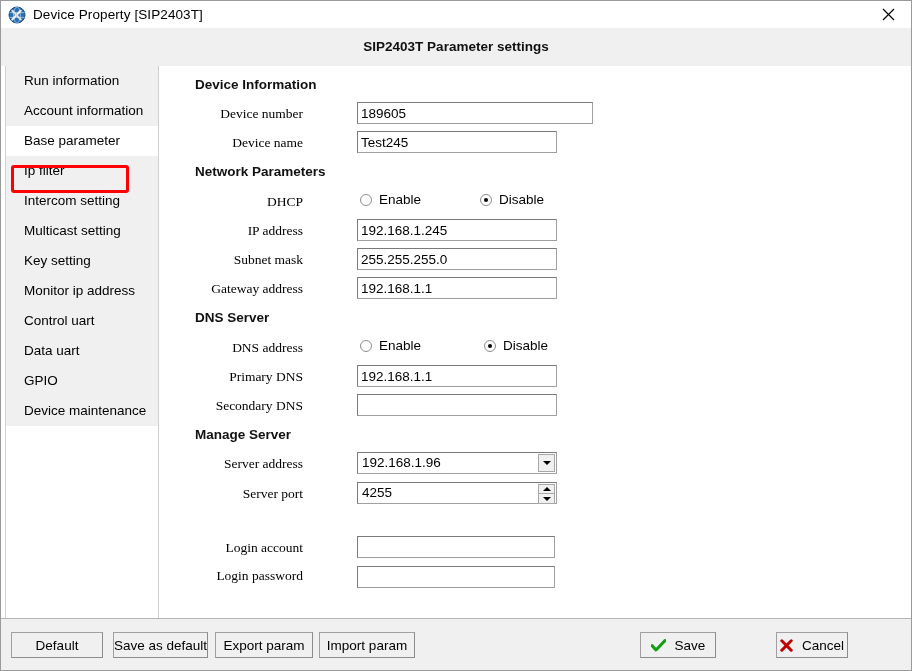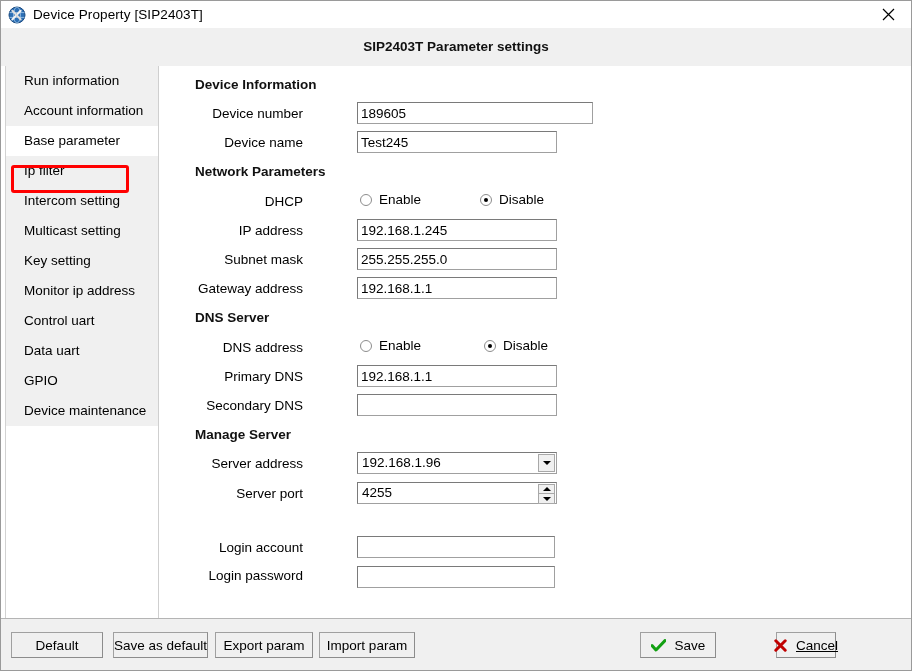--- a/index.html
+++ b/index.html
@@ -156,20 +156,21 @@
     font-weight: bold;
     color: #111111;
     white-space: nowrap;
   }
   .field-label {
     position: absolute;
     font-size: 13.5px;
     color: #000000;
     white-space: nowrap;
     text-align: right;
+    font-family: Liberation Serif, serif;
   }
   .txt {
     position: absolute;
     box-sizing: border-box;
     height: 22px;
     background: #ffffff;
     border: 1px solid #a0a0a0;
     border-top-color: #7a7a7a;
     border-left-color: #7a7a7a;
     font-family: "Liberation Sans", sans-serif;
@@ -442,21 +443,21 @@
     <div class="btn" style="left:318px; top:13px; width:96px;">
       <span>Import param</span>
     </div>
 
     <div class="btn" style="left:639px; top:13px; width:76px;">
       <svg class="btn-ico" width="15" height="13" viewBox="0 0 15 13">
         <path d="M1 6.5 L5 11 L14 1.5" stroke="#12a012" stroke-width="3" fill="none" stroke-linecap="round" stroke-linejoin="round"></path>
       </svg>
       <span>Save</span>
     </div>
-    <div class="btn" style="left:775px; top:13px; width:60px;text-decoration:underline;">
+    <div class="btn" style="left:775px; top:13px; width:72px;">
       <svg class="btn-ico" width="13" height="13" viewBox="0 0 13 13">
         <path d="M1.8 1.8 L11.2 11.2 M11.2 1.8 L1.8 11.2" stroke="#c00000" stroke-width="3" fill="none" stroke-linecap="round"></path>
       </svg>
       <span>Cancel</span>
     </div>
   </div>
 
 </div>
 
 </body></html>

